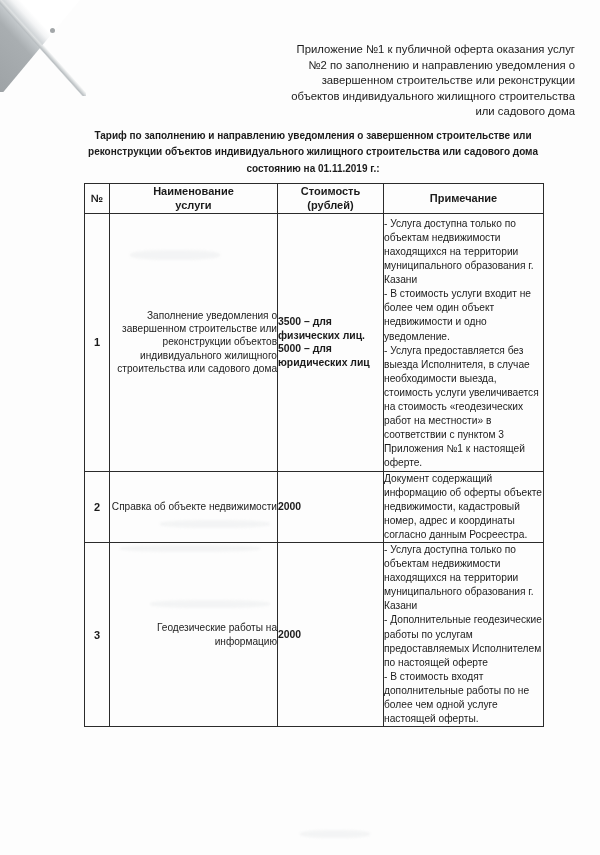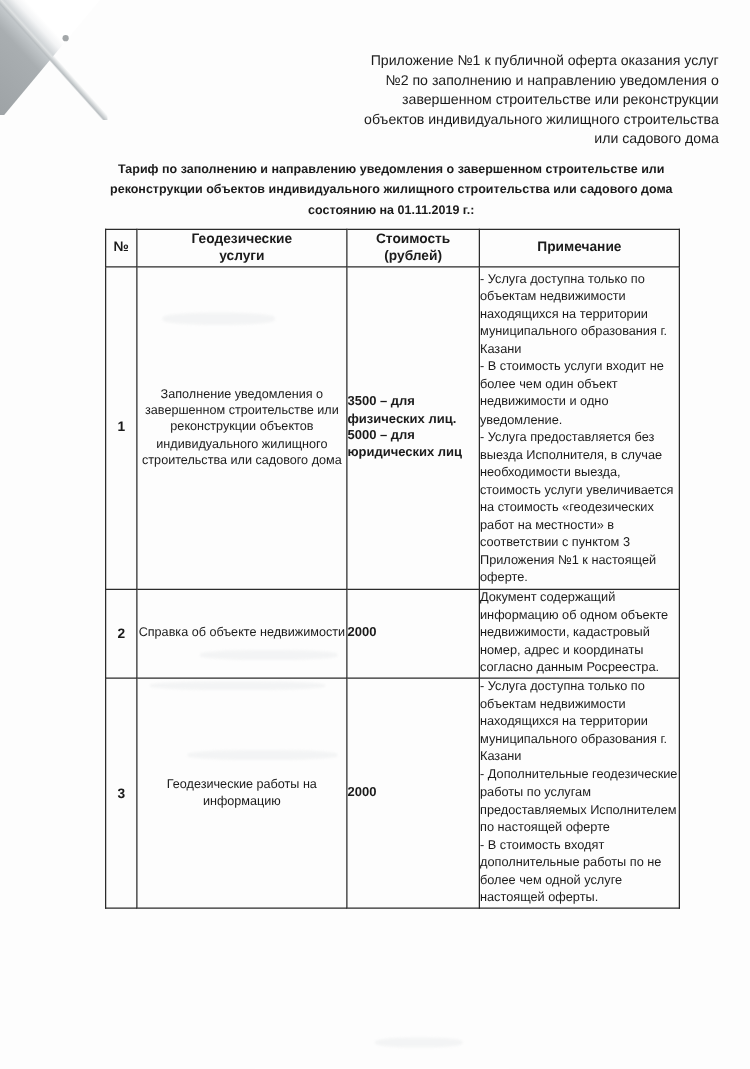--- a/index.html
+++ b/index.html
@@ -105,21 +105,21 @@
     text-align: center;
     line-height: 14.4px;
     padding: 4px 2px 5px;
   }
   .cell-num {
     text-align: center;
     font-size: 11px;
     font-weight: bold;
   }
   .cell-name {
-    text-align: center;
+    text-align: right;
     font-size: 10.1px;
     line-height: 13.4px;
     padding: 2px 7px;
   }
   .cell-price {
     text-align: left;
     font-size: 10.4px;
     font-weight: bold;
     line-height: 13.6px;
     padding: 2px 5px;
@@ -155,42 +155,42 @@
   <table id="tariff-table">
     <colgroup>
       <col class="c-num">
       <col class="c-name">
       <col class="c-price">
       <col class="c-note">
     </colgroup>
     <thead>
       <tr>
         <th>№</th>
-        <th style="white-space:pre-line">Геодезические
+        <th style="white-space:pre-line">Наименование
 услуги</th>
         <th style="white-space:pre-line">Стоимость
 (рублей)</th>
         <th>Примечание</th>
       </tr>
     </thead>
     <tbody>
       <tr id="row-1">
         <td class="cell-num">1</td>
         <td class="cell-name">Заполнение уведомления о завершенном строительстве или реконструкции объектов индивидуального жилищного строительства или садового дома</td>
         <td class="cell-price" style="white-space:pre-line">3500 – для физических лиц.
 5000 – для юридических лиц</td>
         <td class="cell-note">- Услуга доступна только по объектам недвижимости находящихся на территории муниципального образования г. Казани
 - В стоимость услуги входит не более чем один объект недвижимости и одно уведомление.
 - Услуга предоставляется без выезда Исполнителя, в случае необходимости выезда, стоимость услуги увеличивается на стоимость «геодезических работ на местности» в соответствии с пунктом 3 Приложения №1 к настоящей оферте.</td>
       </tr>
       <tr id="row-2">
         <td class="cell-num">2</td>
         <td class="cell-name">Справка об объекте недвижимости</td>
         <td class="cell-price">2000</td>
-        <td class="cell-note">Документ содержащий информацию об одном объекте недвижимости, кадастровый номер, адрес и координаты согласно данным Росреестра.</td>
+        <td class="cell-note">Документ содержащий информацию об оферты объекте недвижимости, кадастровый номер, адрес и координаты согласно данным Росреестра.</td>
       </tr>
       <tr id="row-3">
         <td class="cell-num">3</td>
         <td class="cell-name">Геодезические работы на информацию</td>
         <td class="cell-price">2000</td>
         <td class="cell-note">- Услуга доступна только по объектам недвижимости находящихся на территории муниципального образования г. Казани
 - Дополнительные геодезические работы по услугам предоставляемых Исполнителем по настоящей оферте
 - В стоимость входят дополнительные работы по не более чем одной услуге настоящей оферты.</td>
       </tr>
     </tbody>

